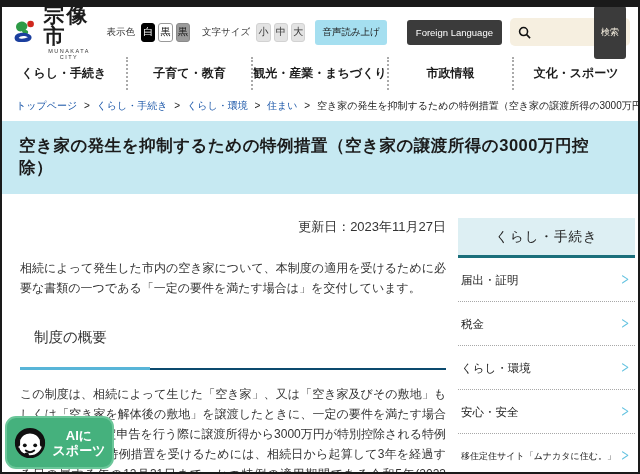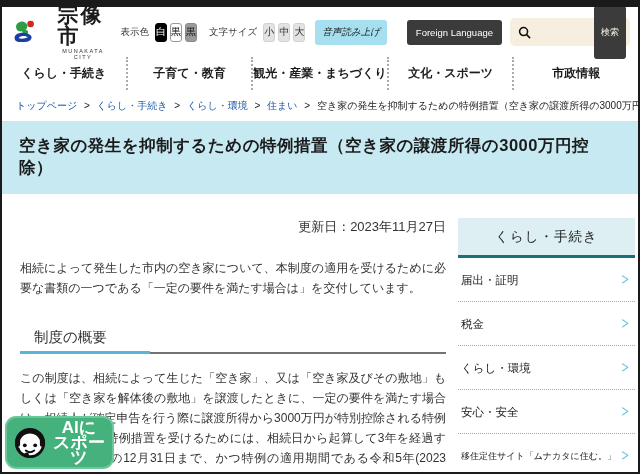--- a/index.html
+++ b/index.html
@@ -3,33 +3,33 @@
 <meta charset="utf-8">
 <style>
   * { margin:0; padding:0; box-sizing:border-box; }
   html,body { width:640px; height:474px; overflow:hidden;
     font-family:"Liberation Sans","DejaVu Sans",sans-serif; background:#555; }
   .frame { width:640px; height:474px; background:#1a1a1a; padding:7px 2px 2px 2px; }
   .page { position:relative; width:100%; height:100%; background:#fff; overflow:hidden; }
 
   
   header { display:flex; align-items:center; height:50px; padding:0 8px 0 10px; background:#fff; }
-  .logo { display:flex; align-items:center; gap:19px; cursor:pointer; }
+  .logo { display:flex; align-items:center; gap:5px; cursor:pointer; }
   .logo-mark { width:36px; height:34px; }
   .logo-jp { font-size:21px; font-weight:bold; color:#1b1b1b; letter-spacing:2px; line-height:1; }
   .logo-en { font-size:5.5px; color:#333; letter-spacing:1.5px; margin-top:2px; text-align:center; }
   .hdr-label { font-size:9.5px; color:#333; margin:0 3px 0 12px; white-space:nowrap; }
   .sq-btn { width:19px; height:19px; font-size:10px; line-height:1; border-radius:3px;
     display:inline-flex; align-items:center; justify-content:center; cursor:pointer; margin-left:3px; }
   .clr-white { background:#000; color:#fff; border:1px solid #000; }
   .clr-black { background:#fff; color:#000; border:1px solid #999; }
   .clr-gray  { background:#9b9b9b; color:#111; border:1px solid #8a8a8a; }
   .fs-btn { background:#e3e3e3; color:#333; border:1px solid #d2d2d2; }
   .tts-btn { margin-left:10px; background:#a5dff0; color:#1b1b1b; border:none; font-size:9.5px;
-    padding:6px 7px; border-radius:3px; cursor:pointer; white-space:nowrap;font-style:italic; }
+    padding:6px 7px; border-radius:3px; cursor:pointer; white-space:nowrap; }
   .fl-btn { margin-left:20px; background:#3b3b3b; color:#fff; border:none; font-size:9.5px;
     padding:7px 9px; border-radius:3px; cursor:pointer; white-space:nowrap; }
   .searchbox { margin-left:8px; flex:1; display:flex; align-items:center; background:#f6efe0;
     border-radius:5px; height:28px; padding:0 4px 0 8px; min-width:120px; }
   .searchbox svg { flex:none; }
   .searchbox input { flex:1; min-width:10px; border:none; outline:none; background:transparent;
     font-size:11px; padding:0 6px; color:#333; }
   .search-go { background:#3b3b3b; color:#f6efe0; border:none; font-size:9px; padding:20px 7px;
     border-radius:3px; cursor:pointer; white-space:nowrap; }
 
@@ -46,40 +46,40 @@
 
   
   .title-band { background:#c6e9f2; padding:14px 16px 15px 17px; }
   .title-band h1 { font-size:16.5px; font-weight:bold; color:#1b1b1b; letter-spacing:0.5px; }
 
   
   .content { display:flex; padding:24px 3px 0 18px; align-items:flex-start; }
   main { flex:1; margin-right:12px; }
   .updated { text-align:right; font-size:13px; color:#333; margin-bottom:22px; }
   .para { font-size:12px; line-height:20px; color:#333; text-align:justify; }
-  .sec-head { margin-top:30px; padding:0 0 5px 14px; border-bottom:2px solid #737373; position:relative; }
+  .sec-head { margin-top:30px; padding:0 0 21px 14px; border-bottom:2px solid #0c4a6e; position:relative; }
   .sec-head h2 { font-size:14.5px; font-weight:normal; color:#333; }
   .sec-head::after { content:""; position:absolute; left:0; bottom:-2px; width:130px; height:3px; background:#58b5d8; }
   .sec-body { margin-top:14px; }
 
   
   aside { width:177px; flex:none; }
   .side-title { background:#ddeff3; border-bottom:3px solid #1b6f7b; text-align:center;
     font-size:13.5px; color:#222; padding:10px 0 9px; letter-spacing:1px; }
   aside ul { list-style:none; }
   aside li { display:flex; align-items:center; justify-content:space-between; padding:14px 6px 13px 3px;
     border-bottom:1px dotted #a8a8a8; font-size:11.5px; color:#222; cursor:pointer;font-family:Liberation Serif, serif; }
   aside li:nth-child(5) { font-size:9px; }
   .chev { color:#62c2e0; font-weight:bold; font-size:13px; transform:scaleY(1.35); margin-left:4px; }
 
   
   .ai-btn { position:absolute; left:3px; bottom:3px; width:109px; height:53px; background:#45b17d;
     border:2px solid #6cc79a; border-radius:11px; display:flex; align-items:center; gap:5px;
     padding:0 6px; cursor:pointer; }
-  .ai-txt { color:#fff; font-weight:bold; font-size:17px; line-height:15px; text-align:center; flex:1; }
+  .ai-txt { color:#fff; font-weight:bold; font-size:13px; line-height:15px; text-align:center; flex:1; }
 </style>
 </head>
 <body>
 
 <div class="frame">
   <div class="page">
 
     <header>
       <div class="logo">
         <svg class="logo-mark" viewBox="0 0 40 38">
@@ -116,22 +116,22 @@
         <input value="" style="">
         <button class="search-go">検索</button>
       </div>
     </header>
 
     <nav>
       <ul>
         <li>くらし・手続き</li>
         <li>子育て・教育</li>
         <li>観光・産業・まちづくり</li>
+        <li>市政情報</li>
         <li>文化・スポーツ</li>
-        <li>市政情報</li>
       </ul>
     </nav>
 
     <div class="breadcrumb">
       <a>トップページ</a>
       <span class="bc-sep">&gt;</span>
       <a>くらし・手続き</a>
       <span class="bc-sep">&gt;</span>
       <a>くらし・環境</a>
       <span class="bc-sep">&gt;</span>

